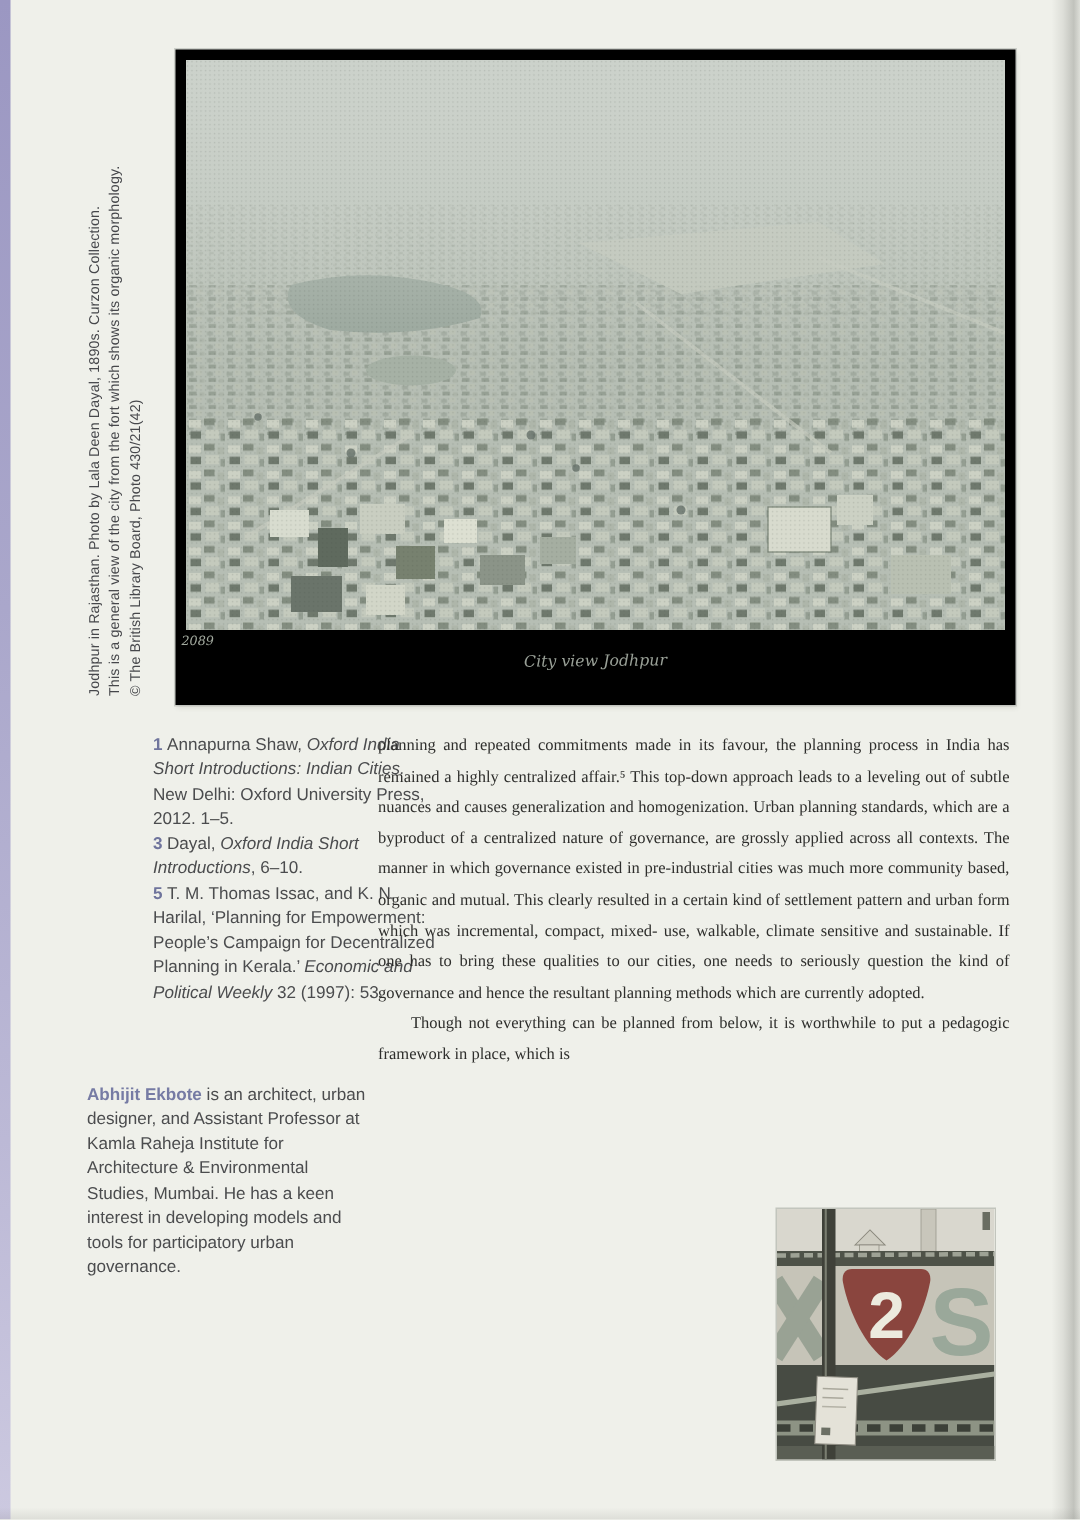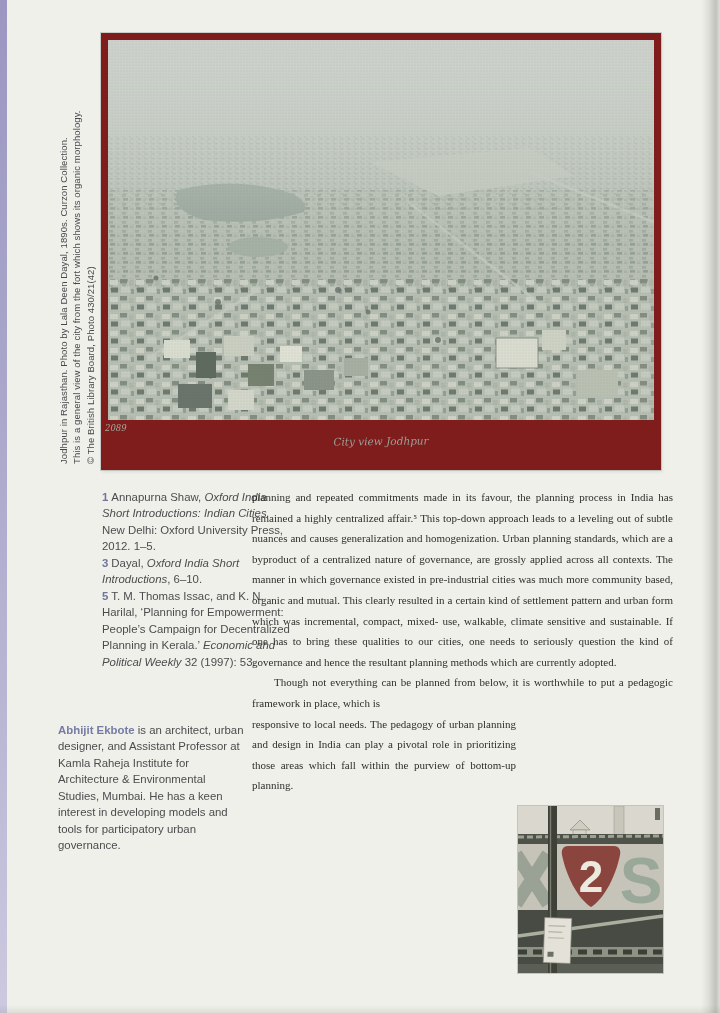--- a/index.html
+++ b/index.html
@@ -17,22 +17,22 @@
     background:linear-gradient(0deg,rgba(110,110,105,.14),rgba(110,110,105,0));}
 
   
   .side-caption{
     position:absolute;left:57px;top:464px;width:380px;
     transform:rotate(-90deg);transform-origin:0 0;
     font-size:9.5px;line-height:13.4px;color:#46474b;letter-spacing:.1px;
   }
 
   
-  .mount{position:absolute;left:101px;top:33px;width:560px;height:437px;
-    background:#7f1d1d;
+  .mount{position:absolute;left:117px;top:33px;width:560px;height:437px;
+    background:#000000;
     box-shadow:0 0 0 1px rgba(148,153,146,.38),1px 2px 3px rgba(100,100,95,.14);}
   .photo{position:absolute;left:7px;top:7px;width:546px;height:380px;display:block;}
   .hw-caption{position:absolute;left:0;right:0;top:402px;text-align:center;
     font-family:"DejaVu Serif",serif;font-style:italic;font-size:10.5px;color:#99a097;
     transform:rotate(-0.6deg);}
   .hw-num{position:absolute;left:4px;top:390px;font-family:"DejaVu Serif",serif;
     font-style:italic;font-size:8.5px;color:#a3aa9f;}
 
   
   .footnotes{position:absolute;left:58px;top:489px;width:188px;
@@ -155,21 +155,20 @@
 
 <section class="bio">
   <p>
     <span class="bio-name">Abhijit Ekbote</span><span> is an architect, urban designer, and Assistant Professor at Kamla Raheja Institute for Architecture &amp; Environmental Studies, Mumbai. He has a keen interest in developing models and tools for participatory urban governance.</span>
   </p>
 </section>
 
 <section class="body-col">
   <p class="bodytext p1">planning and repeated commitments made in its favour, the planning process in India has remained a highly centralized affair.⁵ This top-down approach leads to a leveling out of subtle nuances and causes generalization and homogenization. Urban planning standards, which are a byproduct of a centralized nature of governance, are grossly applied across all contexts. The manner in which governance existed in pre-industrial cities was much more community based, organic and mutual. This clearly resulted in a certain kind of settlement pattern and urban form which was incremental, compact, mixed- use, walkable, climate sensitive and sustainable. If one has to bring these qualities to our cities, one needs to seriously question the kind of governance and hence the resultant planning methods which are currently adopted.</p>
   <p class="bodytext p2a">Though not everything can be planned from below, it is worthwhile to put a pedagogic framework in place, which is</p>
-  <p class="bodytext p2b">responsive to local needs. The pedagogy of urban planning and design in India can play a pivotal role in prioritizing those areas which fall within the purview of bottom-up planning.</p>
 </section>
 
 <figure class="small-photo" style="margin:0">
   <svg viewBox="0 0 145 167">
     <rect width="145" height="167" fill="#d0cec5"></rect>
     <rect width="145" height="40" fill="#d9d7ce"></rect>
     <polygon points="52,24 62,14 72,24" fill="#cfcdc2" stroke="#8b897e" stroke-width=".7"></polygon>
     <rect x="55" y="24" width="13" height="8" fill="#d5d3c8" stroke="#8b897e" stroke-width=".5"></rect>
     <rect x="96" y="0" width="10" height="30" fill="#c8c6bb" stroke="#96948a" stroke-width=".5"></rect>
     <rect x="137" y="2" width="5" height="12" fill="#6a6d62"></rect>

